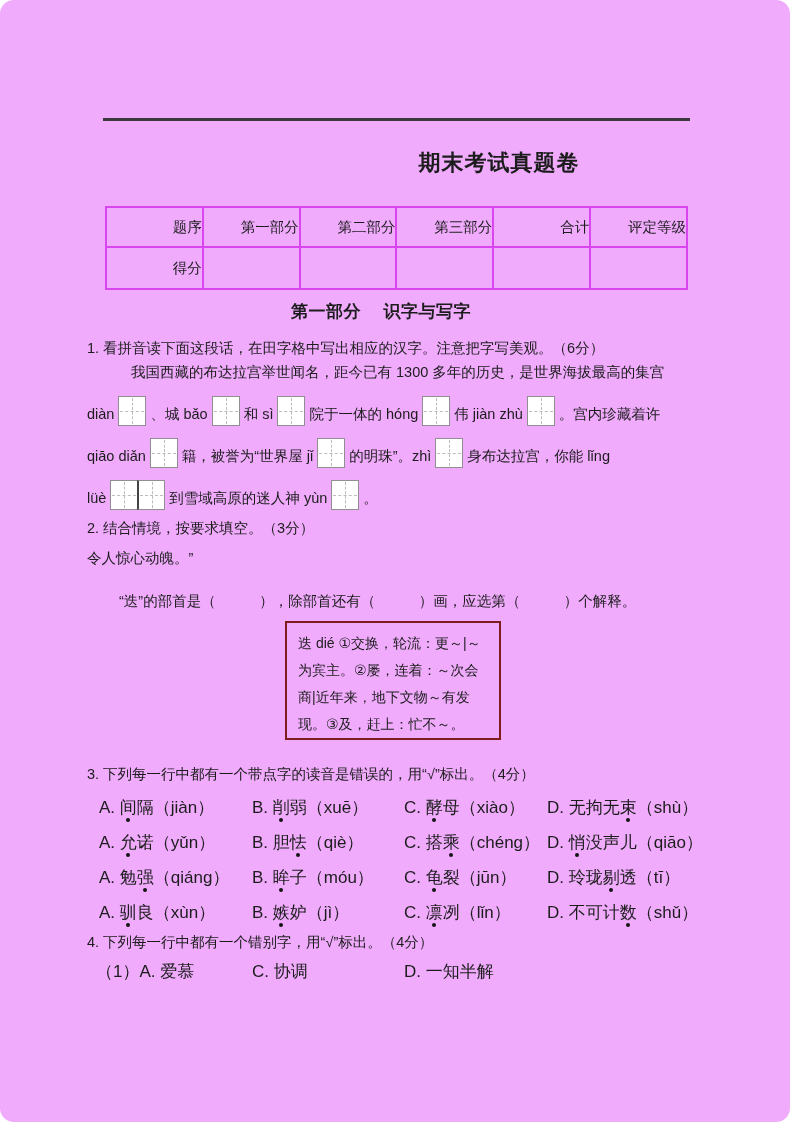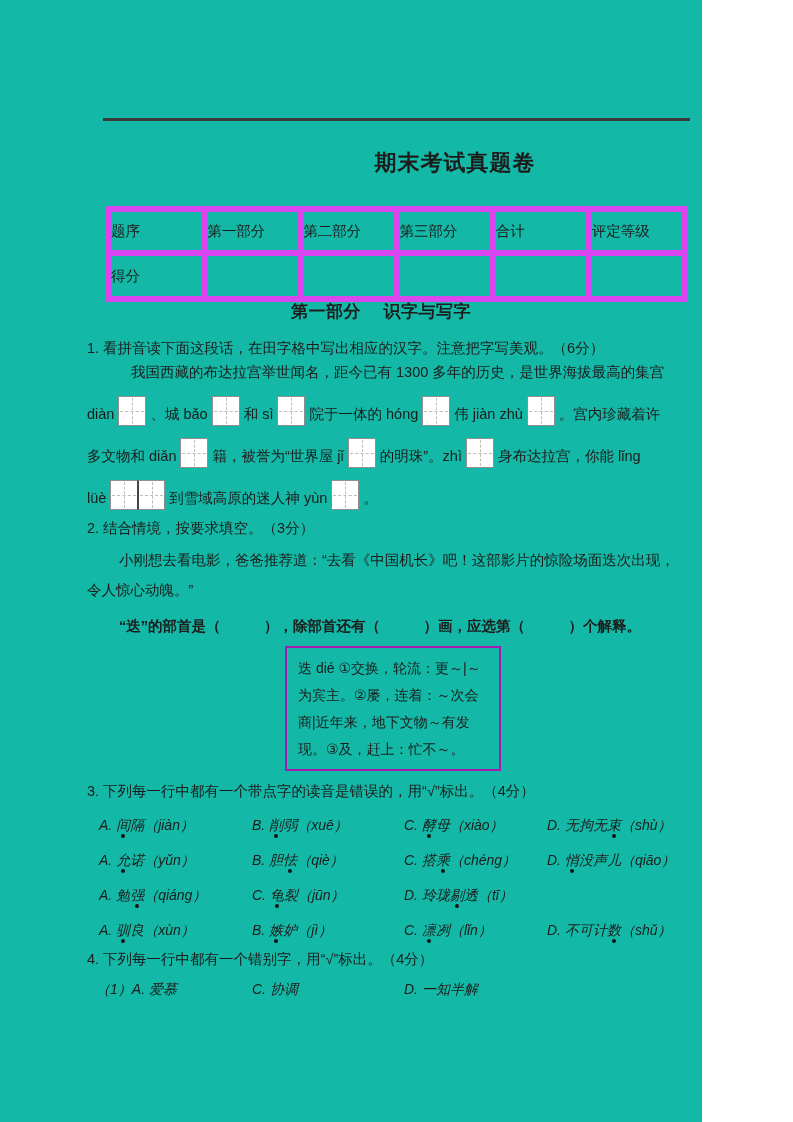--- a/index.html
+++ b/index.html
@@ -1,46 +1,46 @@
 <!DOCTYPE html>
 <html><head>
 <meta charset="utf-8">
 <style>
   html,body{margin:0;padding:0;background:#ffffff;}
-  .page{position:relative;width:702px;height:1122px;background:#14b8a6;overflow:hidden;
-        font-family:"Liberation Sans","DejaVu Sans",sans-serif;color:#1c1c1c;}
+  .page{position:relative;width:790px;height:1122px;background:#f0abfc;overflow:hidden;
+        font-family:"Liberation Sans","DejaVu Sans",sans-serif;color:#1c1c1c;border-radius:14px;}
   .toprule{position:absolute;left:103px;top:118px;width:587px;height:3px;background:#3a3a3a;}
   .title{position:absolute;left:0;top:148px;width:100%;text-align:center;
          font-size:22px;font-weight:bold;letter-spacing:1px;transform:translateX(104px);}
   .scoretable{position:absolute;left:105px;top:206px;width:583px;border-collapse:collapse;
               table-layout:fixed;font-size:14.5px;}
-  .scoretable td{border:6px solid #d946ef;text-align:left;height:38px;padding:0;}
+  .scoretable td{border:2px solid #d946ef;text-align:right;height:38px;padding:0;}
   .scoretable tr.r2 td{height:40px;}
   .content{position:absolute;left:87px;top:300px;width:588px;font-size:14.5px;line-height:24px;}
   .secheading{text-align:center;font-weight:bold;font-size:17px;letter-spacing:.5px;margin:0 0 12px 0;}
   .stem{margin:0;}
   .nowrap{white-space:nowrap;}
   .para{margin:0;}
   .indent1{padding-left:44px;margin-bottom:0;}
-  .indent2{padding-left:32px;} .mt8{margin-top:8px;} .mt10{margin-top:6px;} .mt4{margin-top:12px;font-weight:bold;}
-  .q2stem{margin-top:6px;} .q3stem{margin-top:8px;}
+  .indent2{padding-left:32px;} .mt8{margin-top:8px;} .mt10{margin-top:6px;} .mt4{margin-top:19px;}
+  .q2stem{margin-top:6px;} .q3stem{margin-top:22px;}
   .qline{display:flex;align-items:flex-end;height:42px;font-size:14.5px;}
   .qline .seg{white-space:pre;flex:0 0 auto;}
   .tzg-single{display:inline-flex;margin:0 4px;flex:0 0 auto;}
   .tzg-double{display:inline-flex;margin:0 4px;flex:0 0 auto;}
   .tzgcell{position:relative;width:28px;height:30px;border:1px solid #8f8f8f;background:#fff;box-sizing:border-box;}
   .tzgcell::before{content:"";position:absolute;top:50%;left:1px;right:1px;border-top:1px dashed #bcbcbc;}
   .tzgcell::after{content:"";position:absolute;left:50%;top:1px;bottom:1px;border-left:1px dashed #bcbcbc;}
   .tzg-double .tzgcell + .tzgcell{border-left:2px solid #444;margin-left:-1px;}
-  .dictbox{box-sizing:border-box;width:216px;margin:8px 0 0 198px;border:2px solid #a21caf;
-           padding:7px 8px 6px 11px;font-size:14px;line-height:27px;}
+  .dictbox{box-sizing:border-box;width:216px;margin:8px 0 0 198px;border:2px solid #7f1d1d;
+           padding:7px 8px 0 11px;font-size:14px;line-height:27px;}
   .dictline{white-space:nowrap;}
   .optgroup{margin-top:4px;}
   .optrow{display:grid;grid-template-columns:153px 152px 143px 1fr;padding-left:12px;
-          height:35px;align-items:center;font-size:14px;white-space:nowrap;font-style:italic;}
+          height:35px;align-items:center;font-size:17px;white-space:nowrap;}
   .q4row{grid-template-columns:156px 152px 143px 1fr;padding-left:9px;}
   .dotted{position:relative;}
   .dotted::after{content:"";position:absolute;left:50%;bottom:-5px;width:4px;height:4px;
                  margin-left:-2px;border-radius:50%;background:#141414;}
 </style>
 </head>
 <body>
 
 <div class="page">
   <div class="toprule"></div>
@@ -90,21 +90,21 @@
           <span class="tzg-single">
             <span class="tzgcell"></span>
           </span>
           <span class="seg">伟 jiàn zhù</span>
           <span class="tzg-single">
             <span class="tzgcell"></span>
           </span>
           <span class="seg">。宫内珍藏着许</span>
         </div>
         <div class="qline">
-          <span class="seg">多文物和 diǎn</span>
+          <span class="seg">qiāo diǎn</span>
           <span class="tzg-single">
             <span class="tzgcell"></span>
           </span>
           <span class="seg">籍，被誉为“世界屋 jǐ</span>
           <span class="tzg-single">
             <span class="tzgcell"></span>
           </span>
           <span class="seg">的明珠”。zhì</span>
           <span class="tzg-single">
             <span class="tzgcell"></span>
@@ -119,21 +119,20 @@
           </span>
           <span class="seg">到雪域高原的迷人神 yùn</span>
           <span class="tzg-single">
             <span class="tzgcell"></span>
           </span>
           <span class="seg">。</span>
         </div>
       </div>
 
     <div class="stem nowrap q2stem">2. 结合情境，按要求填空。（3分）</div>
-    <div class="para indent2 nowrap mt8">小刚想去看电影，爸爸推荐道：“去看《中国机长》吧！这部影片的惊险场面迭次出现，</div>
     <div class="para nowrap mt10">令人惊心动魄。”</div>
     <div class="para indent2 nowrap mt4">“迭”的部首是（　　　），除部首还有（　　　）画，应选第（　　　）个解释。</div>
     <div id="dictbox" class="dictbox">
         <div class="dictline">迭 dié ①交换，轮流：更～|～</div>
         <div class="dictline">为宾主。②屡，连着：～次会</div>
         <div class="dictline">商|近年来，地下文物～有发</div>
         <div class="dictline">现。③及，赶上：忙不～。</div>
       </div>
 
     <div class="stem nowrap q3stem">3. 下列每一行中都有一个带点字的读音是错误的，用“√”标出。（4分）</div>
@@ -145,20 +144,21 @@
           <span class="opt">D. 无拘无<span class="dotted">束</span>（shù）</span>
         </div>
         <div class="optrow">
           <span class="opt">A. <span class="dotted">允</span>诺（yǔn）</span>
           <span class="opt">B. 胆<span class="dotted">怯</span>（qiè）</span>
           <span class="opt">C. 搭<span class="dotted">乘</span>（chéng）</span>
           <span class="opt">D. <span class="dotted">悄</span>没声儿（qiāo）</span>
         </div>
         <div class="optrow">
           <span class="opt">A. 勉<span class="dotted">强</span>（qiáng）</span>
+          <span class="opt">B. <span class="dotted">眸</span>子（móu）</span>
           <span class="opt">C. <span class="dotted">龟</span>裂（jūn）</span>
           <span class="opt">D. 玲珑<span class="dotted">剔</span>透（tī）</span>
         </div>
         <div class="optrow">
           <span class="opt">A. <span class="dotted">驯</span>良（xùn）</span>
           <span class="opt">B. <span class="dotted">嫉</span>妒（jì）</span>
           <span class="opt">C. <span class="dotted">凛</span>冽（lǐn）</span>
           <span class="opt">D. 不可计<span class="dotted">数</span>（shǔ）</span>
         </div>
       </div>

